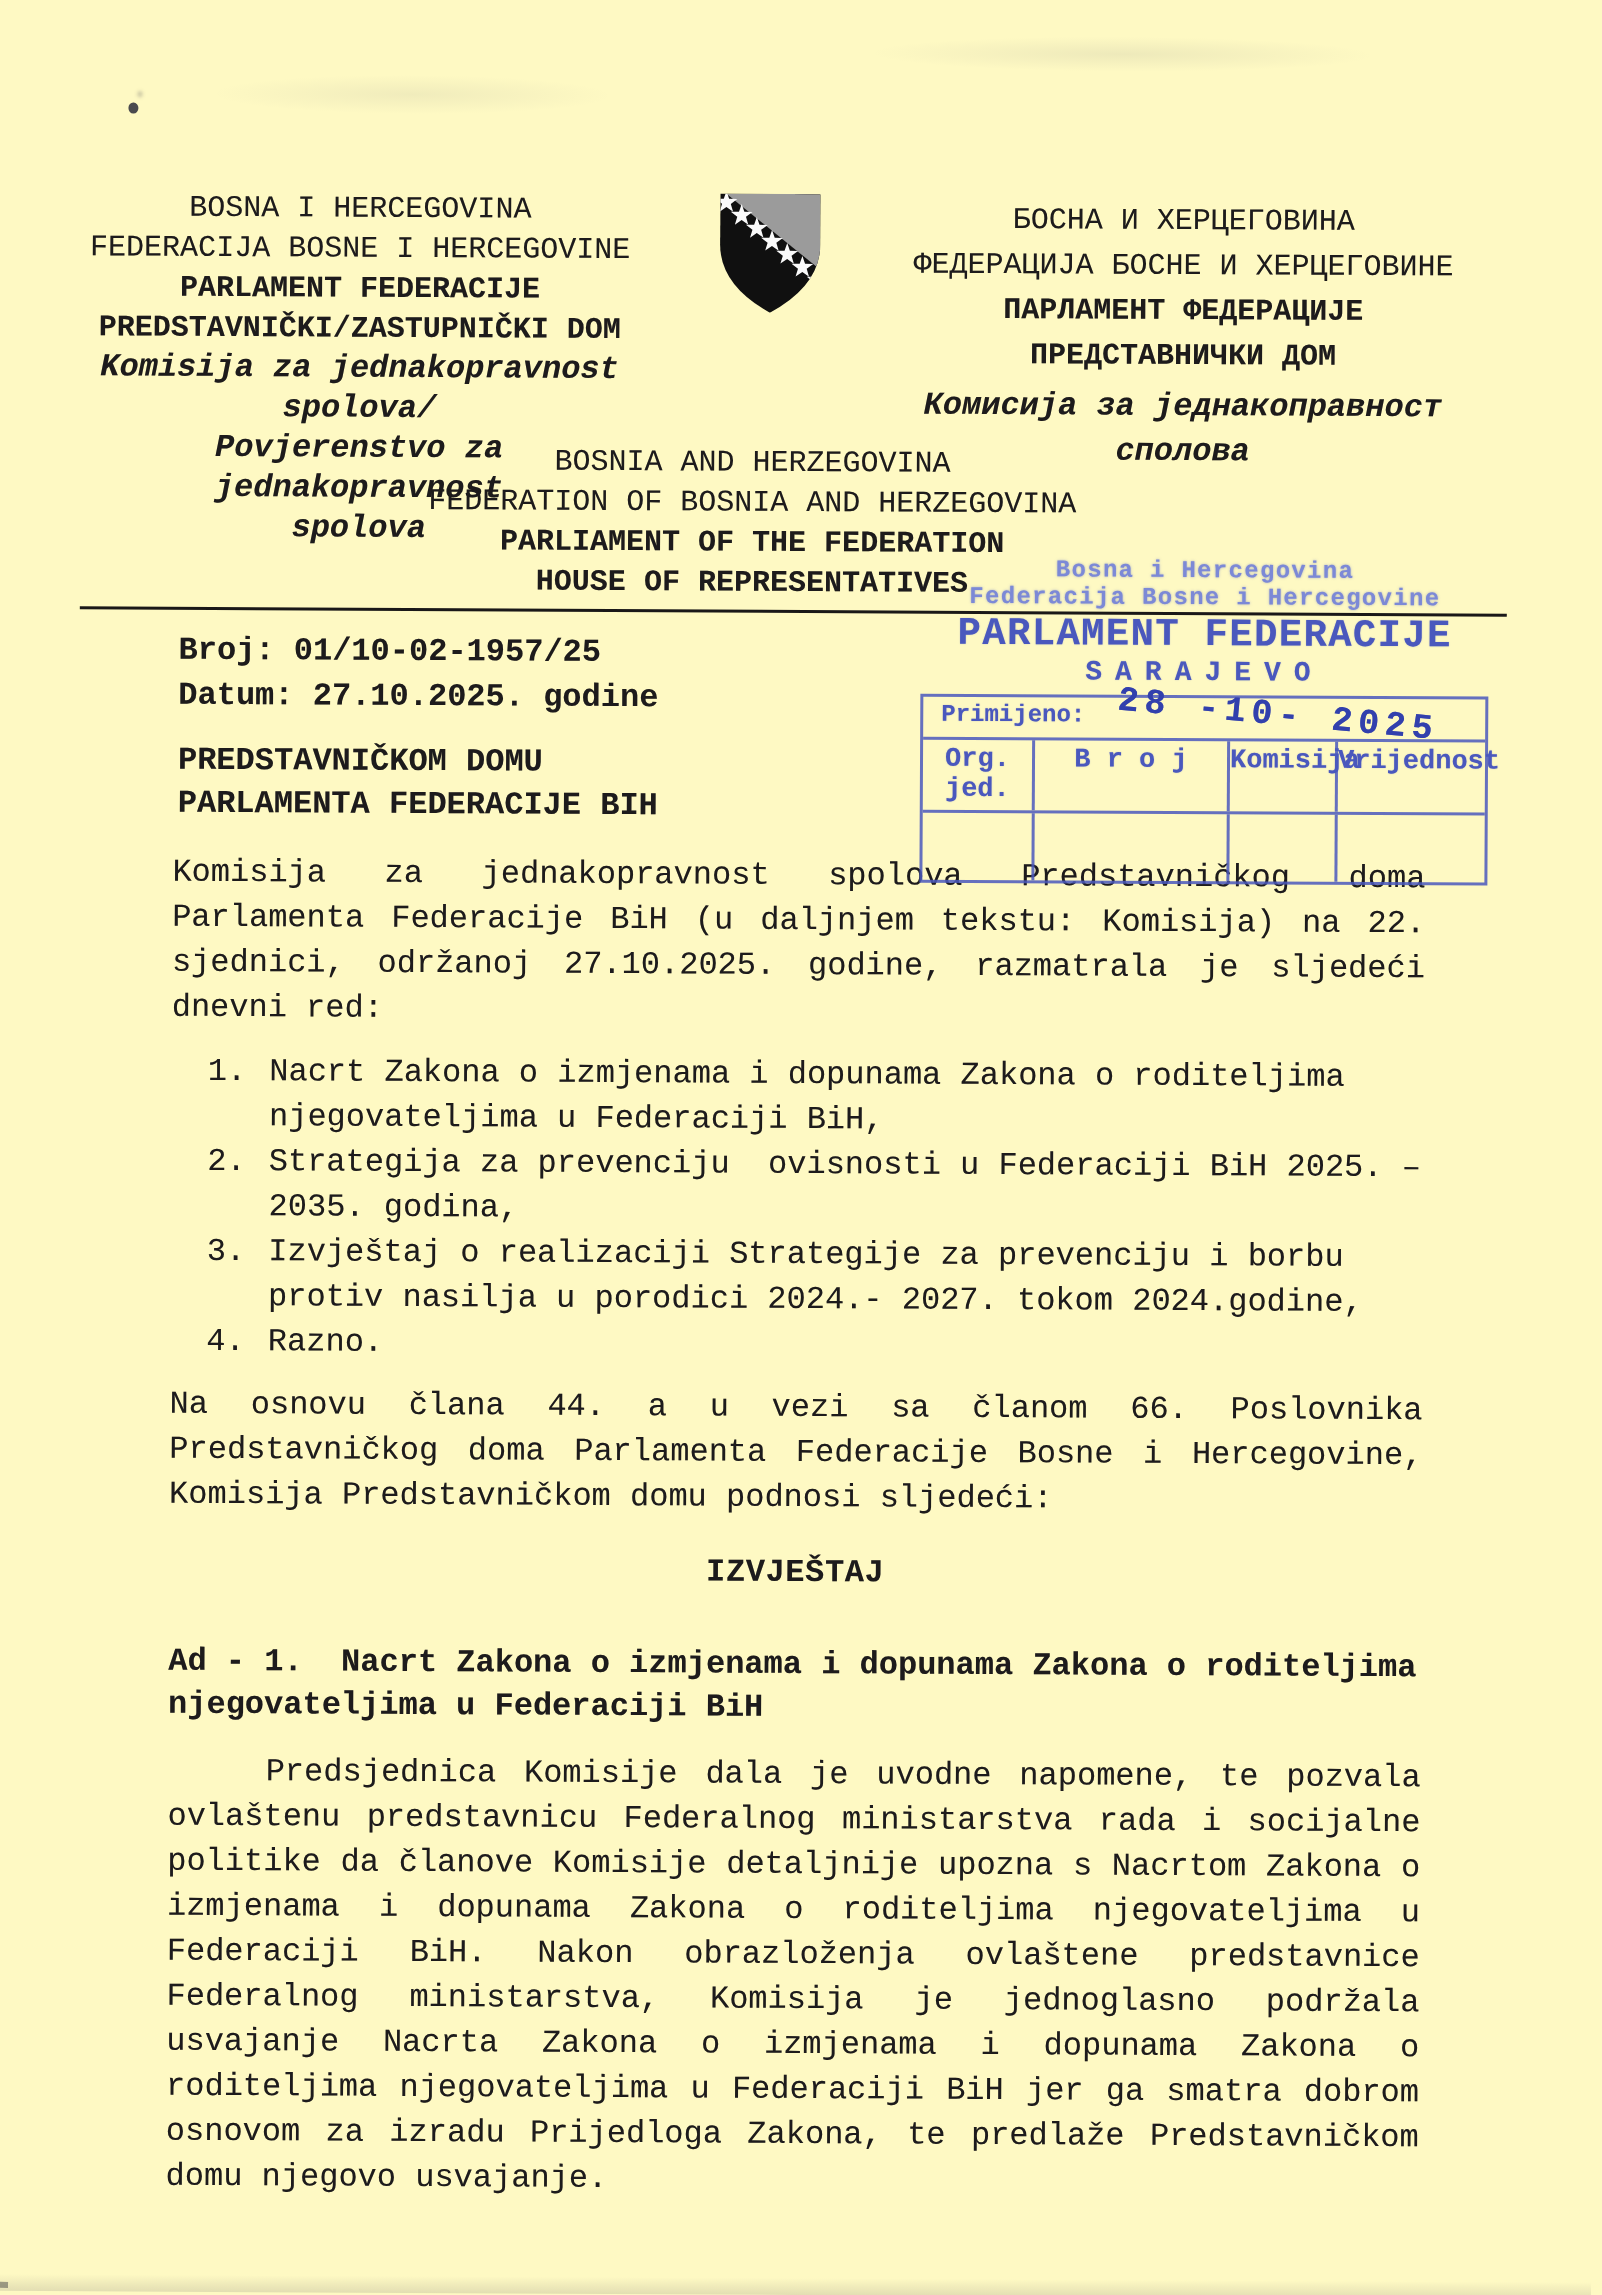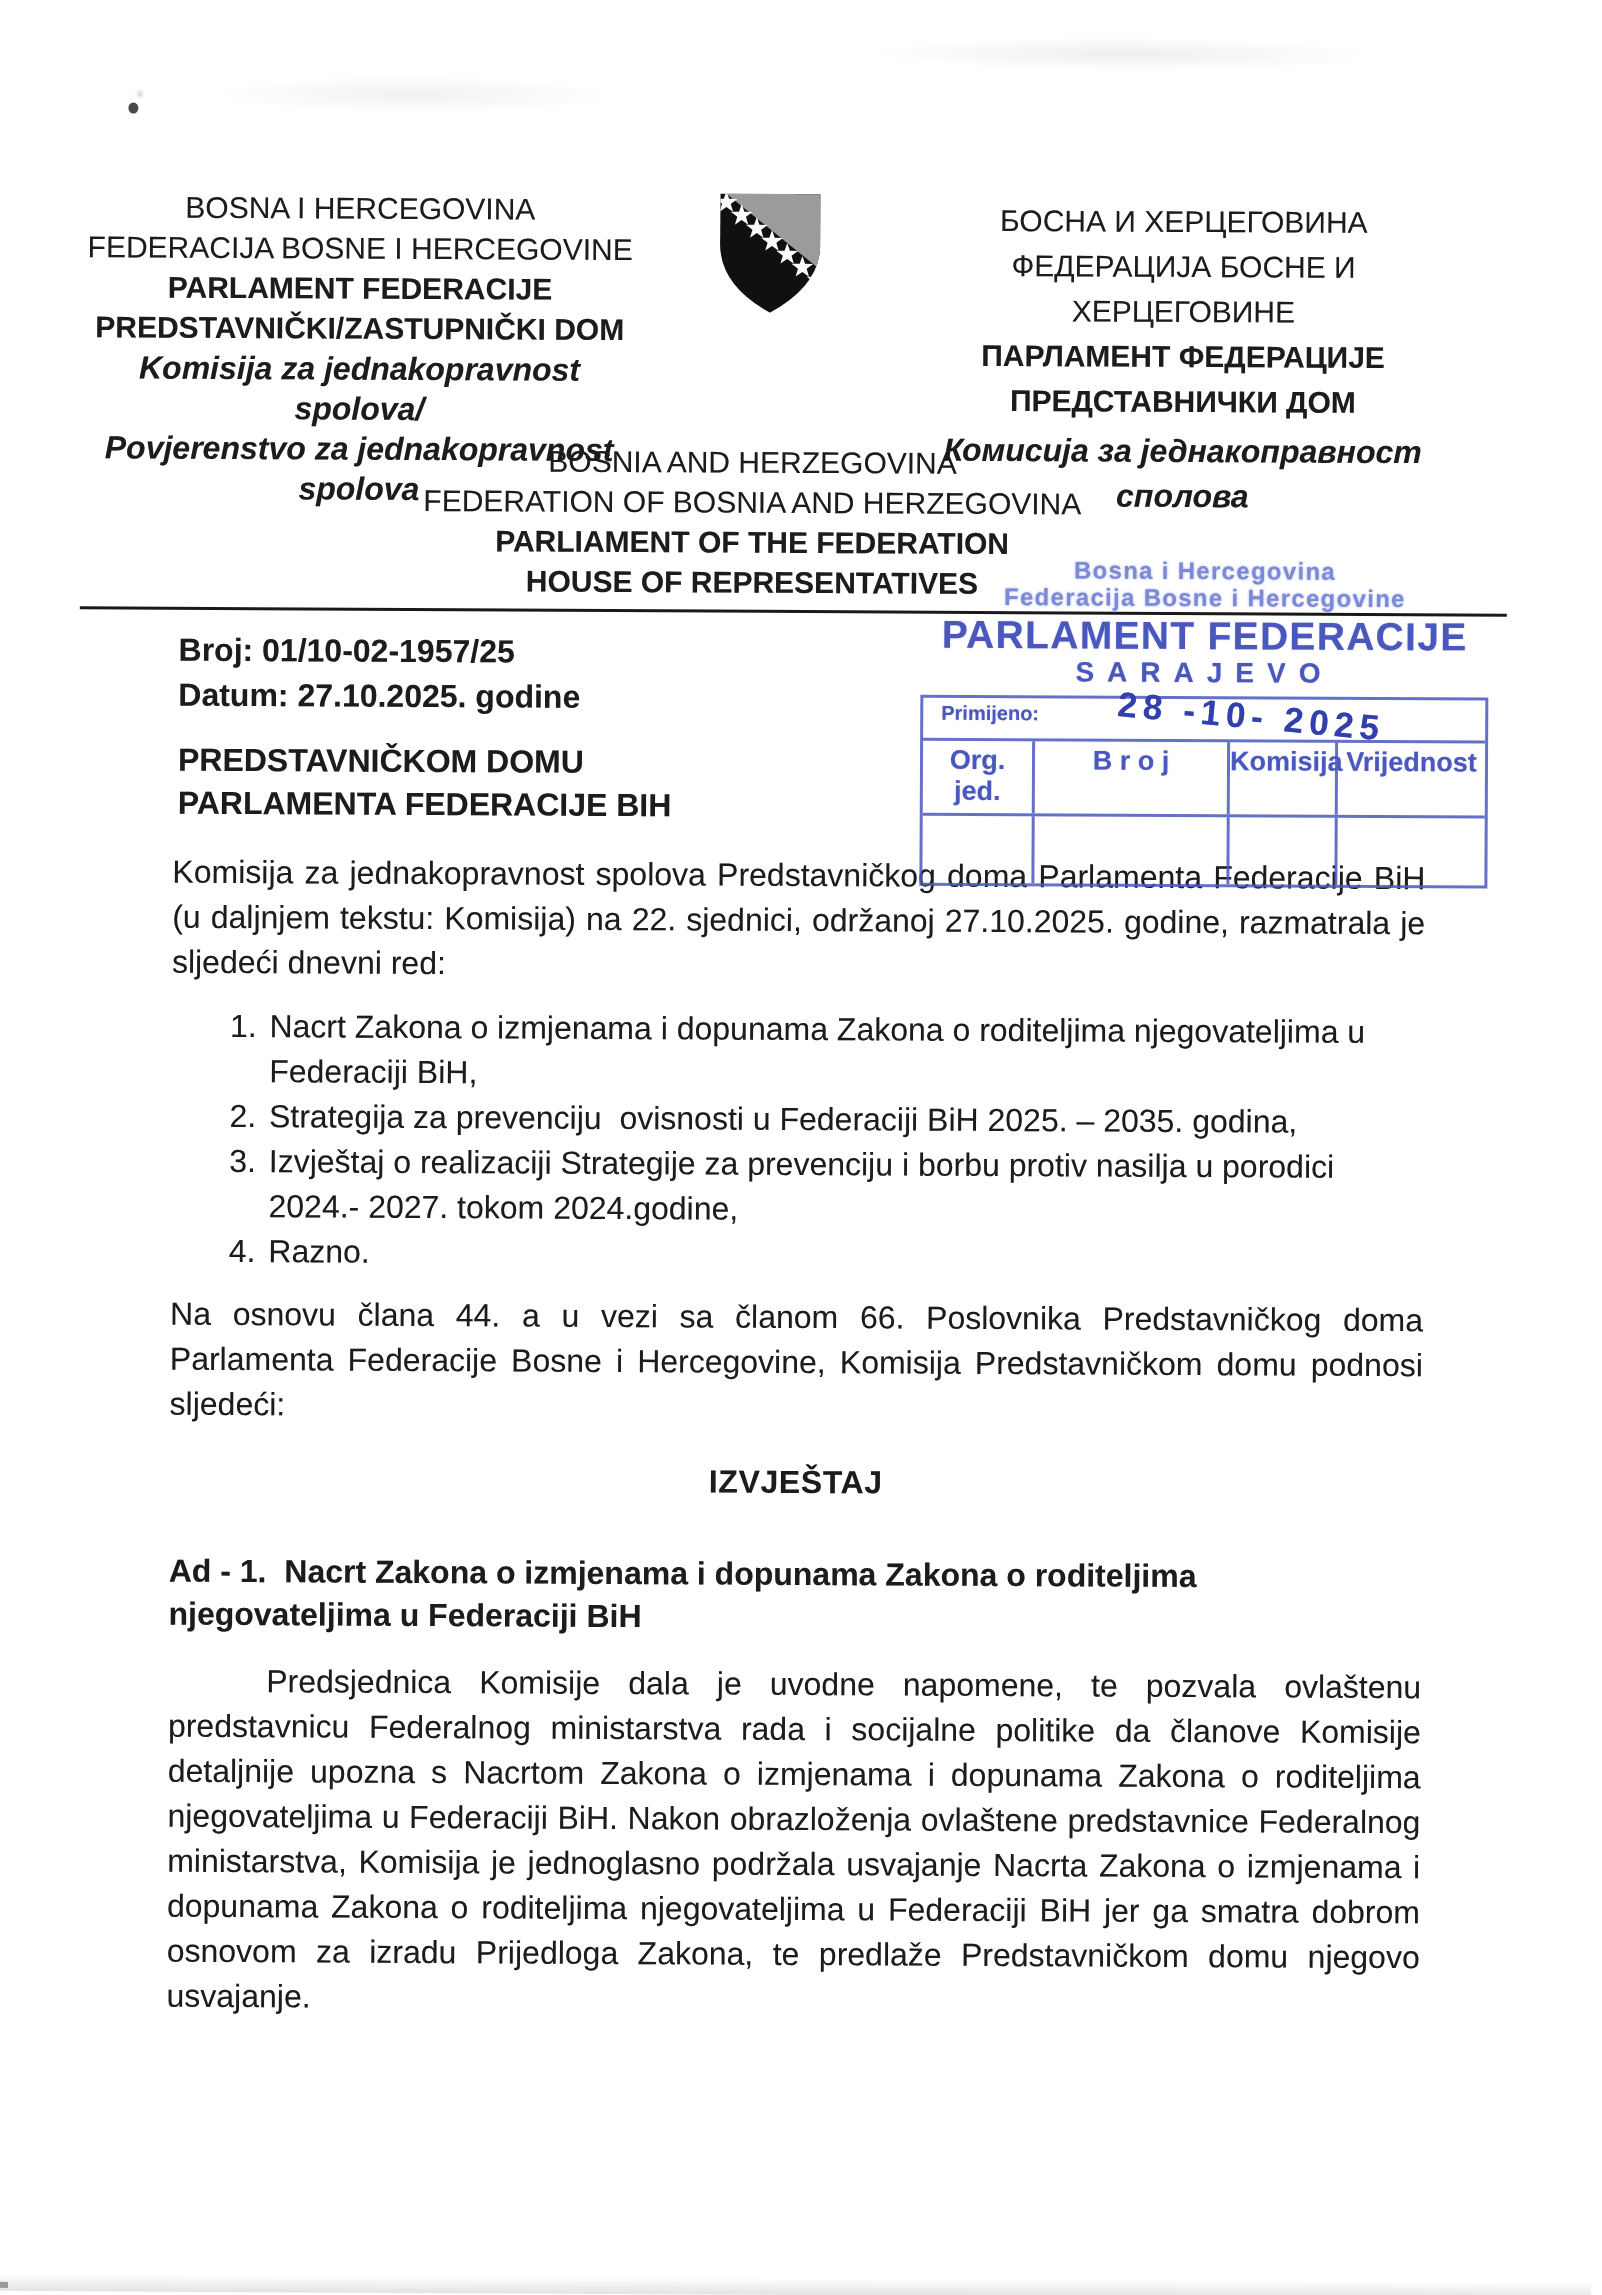--- a/index.html
+++ b/index.html
@@ -1,21 +1,21 @@
 <!DOCTYPE html>
 <html style="font-size:10.3px"><head>
 <meta charset="utf-8">
 <style>
   html,body{margin:0;padding:0;background:#e8e6e8;}
   .page{
     position:relative;
     width:1603px;height:2295px;
-    background:#ffffff;
+    background:#fef9c3;
     overflow:hidden;
-    font-family:Liberation Sans, sans-serif;
+    font-family:Liberation Mono, monospace;
     color:#1d1b1c;
   }
   .scan{position:absolute;inset:0;transform:rotate(0.3deg);transform-origin:801px 0;}
   .txt{text-shadow:0 0 0.6px rgba(20,20,20,.30);}
 
   
   .header-left{position:absolute;left:84px;top:191px;width:555px;text-align:center;
     font-size:30px;line-height:40px;}
   .header-right{position:absolute;left:898px;top:197px;width:574px;text-align:center;
     font-size:30px;line-height:45px;}
@@ -37,21 +37,21 @@
   
   .stamp{position:absolute;left:924px;top:555px;width:568px;color:#4a58bd;z-index:3;}
   .stamp .s1,.stamp .s2{font-size:24px;line-height:27px;text-align:center;font-weight:bold;
     color:#7c89d6;letter-spacing:1.3px;text-shadow:0 0 2.6px rgba(90,105,200,.55);}
   .stamp .s3{font-size:39px;line-height:41px;font-weight:bold;text-align:center;letter-spacing:1.3px;
     margin-top:3.9px;text-shadow:0 0 1.3px rgba(74,88,189,.45);}
   .stamp .s4{font-size:28px;font-weight:bold;text-align:center;letter-spacing:13px;margin-top:1.3px;
     text-shadow:0 0 1.3px rgba(74,88,189,.45);}
   .stable{margin-top:6.5px;border:3.9px solid rgba(74,88,189,.85);position:relative;}
   .srow1{height:40px;border-bottom:3.2px solid rgba(74,88,189,.85);position:relative;}
-  .srow1 .plabel{position:absolute;left:18px;top:3.9px;font-size:20px;font-weight:bold;
+  .srow1 .plabel{position:absolute;left:18px;top:3.9px;font-size:24px;font-weight:bold;
     text-shadow:0 0 1.3px rgba(74,88,189,.4);}
   .sdate{position:absolute;left:194px;top:-2.6px;font-size:35px;font-weight:bold;color:#3240ad;
     letter-spacing:5.8px;transform:rotate(5deg);white-space:nowrap;z-index:2;
     text-shadow:0 0 0.6px rgba(50,64,173,.6);}
   .srow2,.srow3{display:grid;grid-template-columns:112px 195px 108px 1fr;}
   .srow2{border-bottom:3.2px solid rgba(74,88,189,.85);}
   .srow2>div{border-right:3.2px solid rgba(74,88,189,.85);text-align:center;font-weight:bold;
     font-size:27px;padding:4.5px 0 5.8px;text-shadow:0 0 1.3px rgba(74,88,189,.4);}
   .srow2>div:last-child,.srow3>div:last-child{border-right:none;}
   .srow3{height:67px;}

